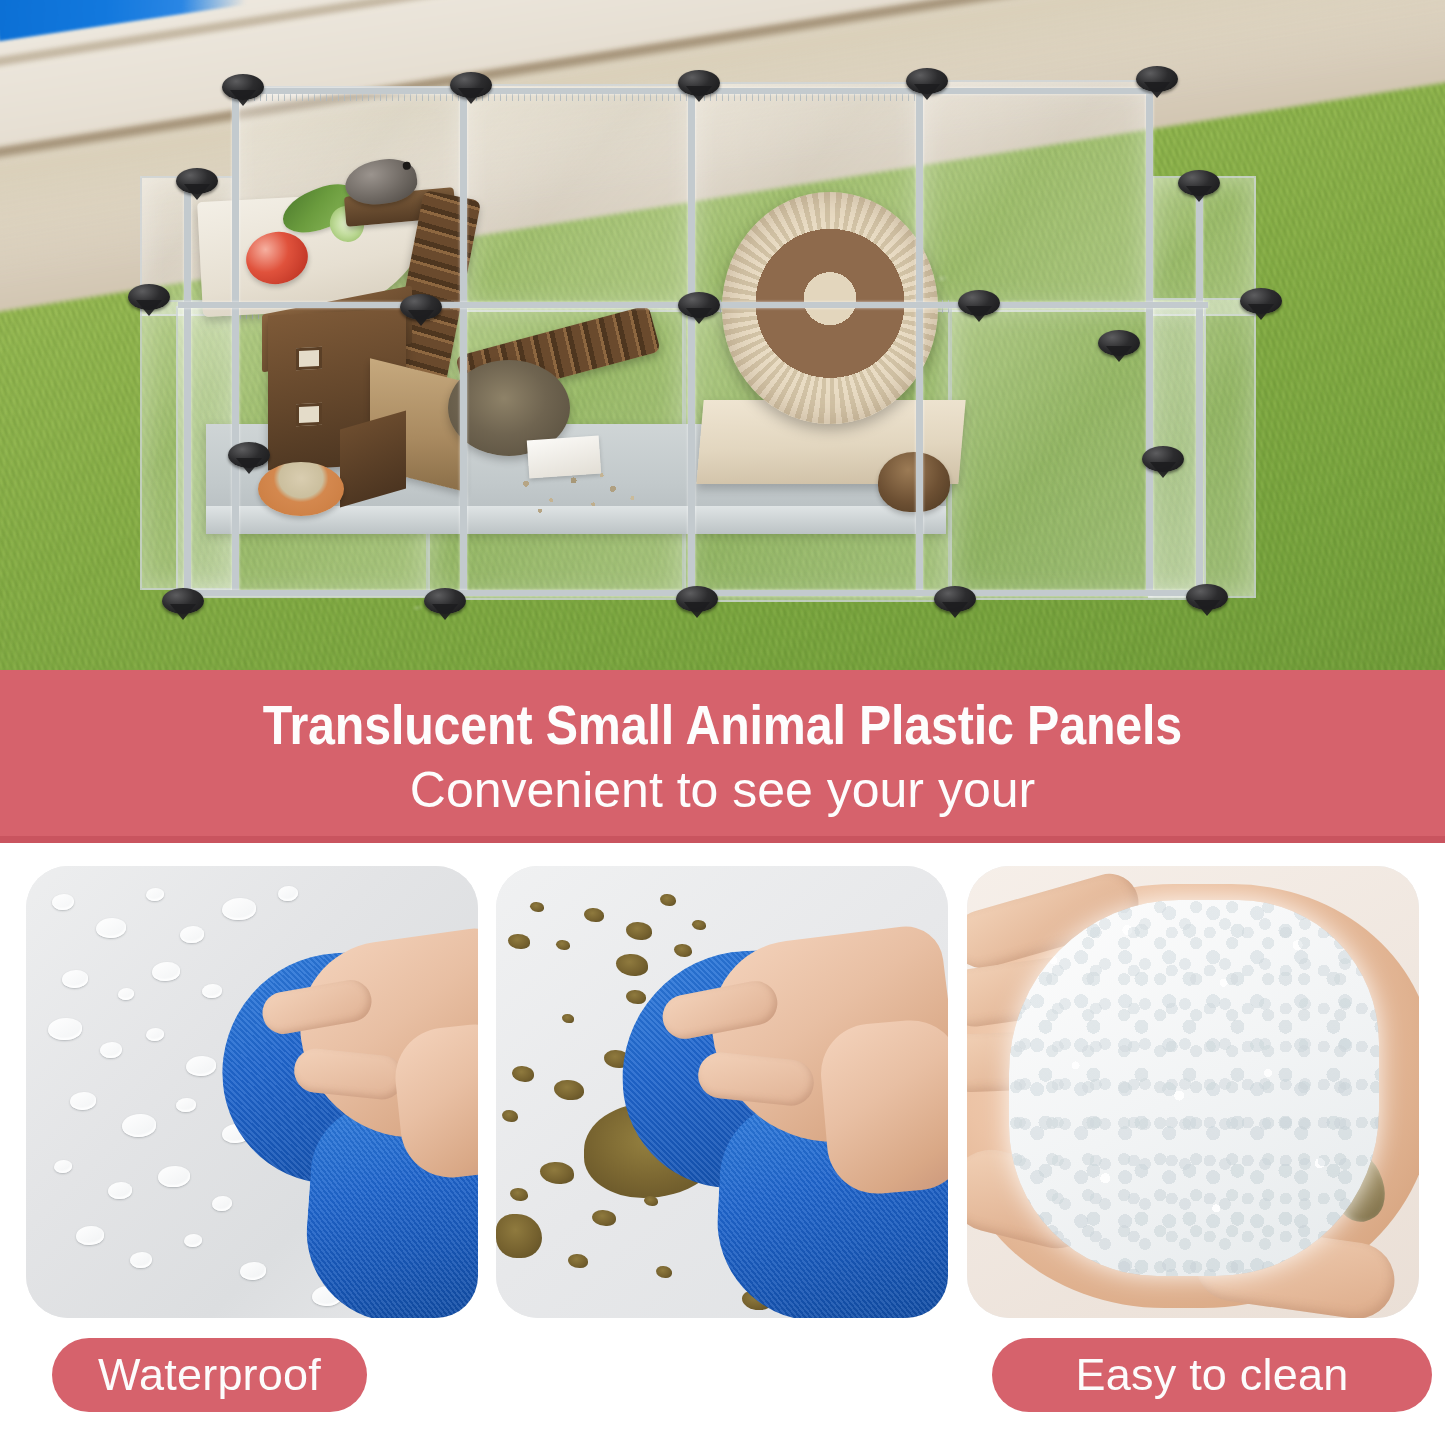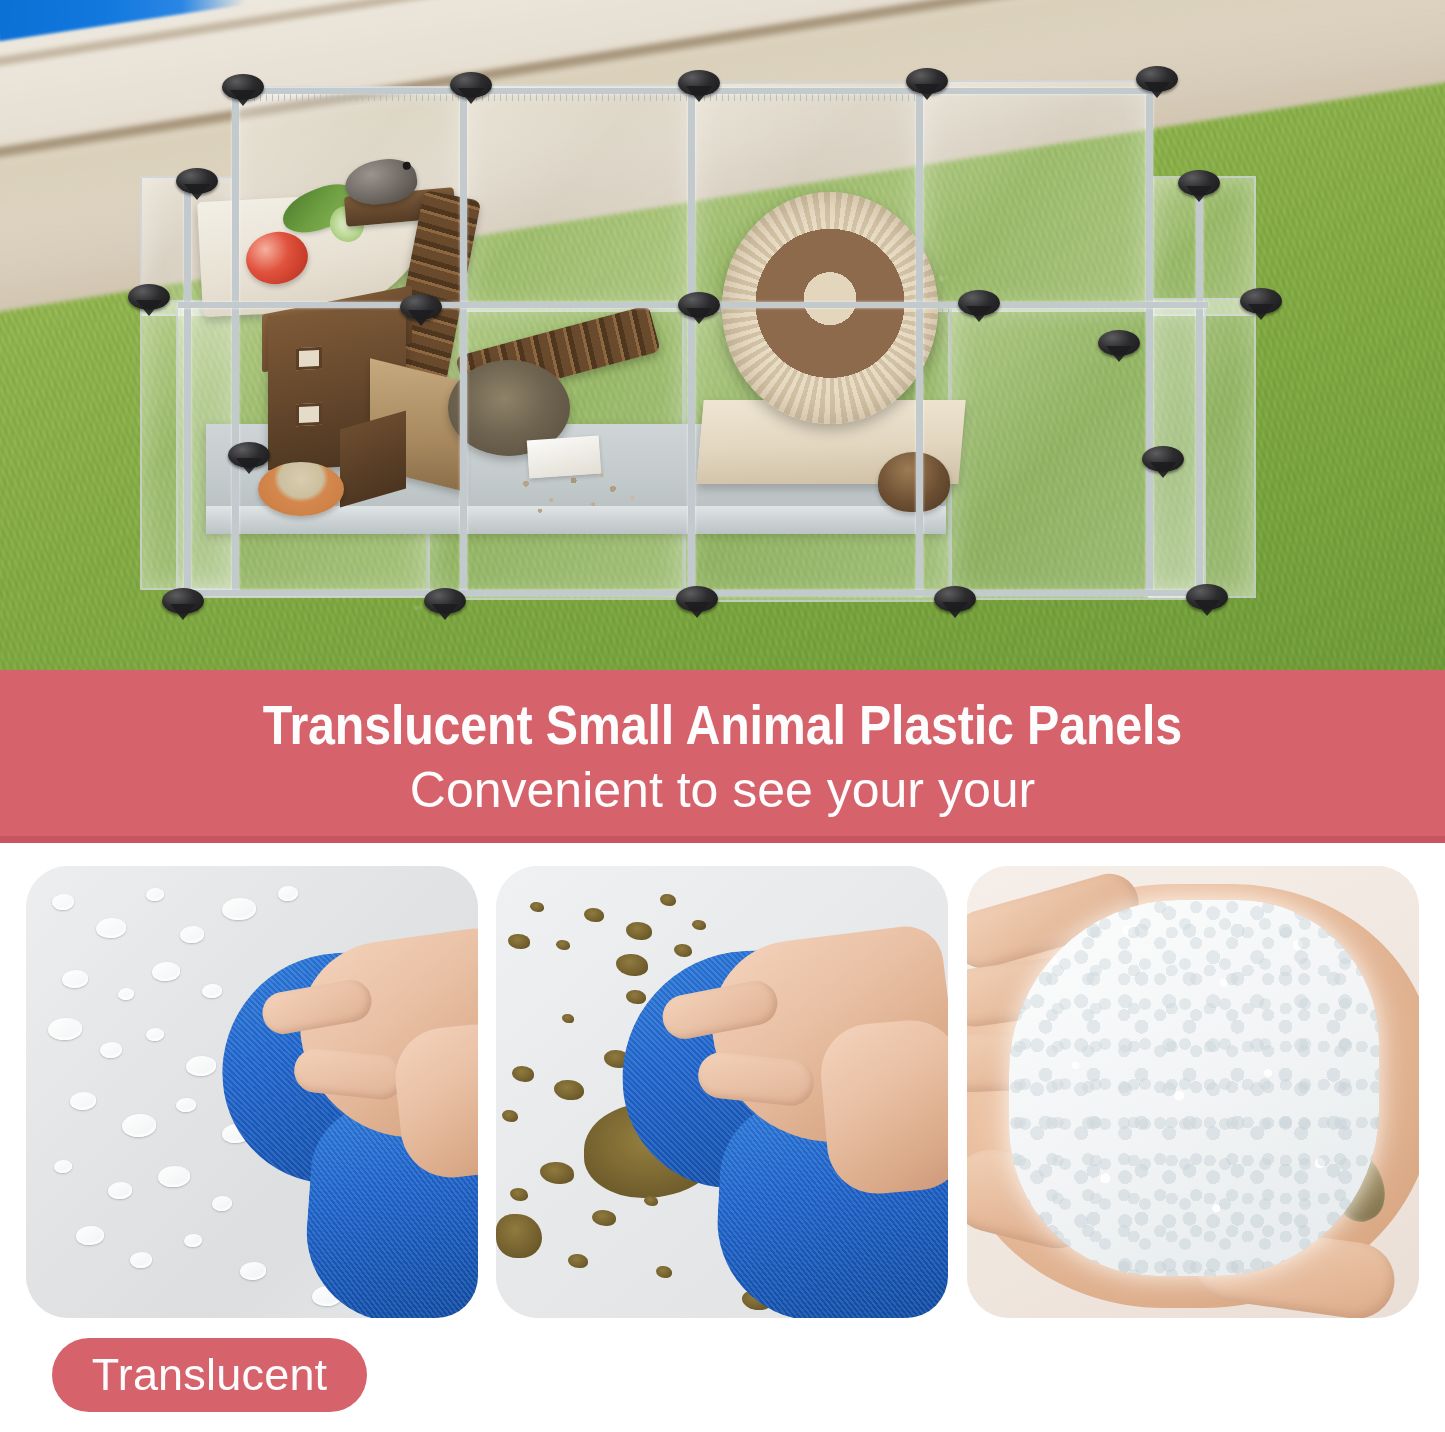--- a/index.html
+++ b/index.html
@@ -542,21 +542,21 @@
       <div class="drop" style="left:262px;top:214px;width:24px;height:17px;"></div>
       <div class="drop" style="left:268px;top:118px;width:18px;height:13px;"></div>
       <div class="drop" style="left:286px;top:420px;width:30px;height:20px;"></div>
       <div class="cloth" style="left:196px;top:86px;width:268px;height:230px;border-radius:120px 40px 30px 110px;transform:rotate(-4deg);"></div>
       <div class="cloth" style="left:282px;top:240px;width:190px;height:216px;border-radius:70px 20px 0 90px;transform:rotate(4deg);"></div>
       <div class="hand" style="left:276px;top:72px;width:220px;height:200px;border-radius:90px 40px 40px 120px;transform:rotate(-8deg);"></div>
       <div class="finger" style="left:236px;top:120px;width:110px;height:42px;transform:rotate(-10deg);"></div>
       <div class="finger" style="left:268px;top:186px;width:110px;height:44px;transform:rotate(6deg);"></div>
       <div class="hand" style="left:372px;top:160px;width:130px;height:150px;border-radius:50px;transform:rotate(-6deg);"></div>
     </div>
-    <div class="pill p1">Translucent</div>
+    <div class="pill p1">Waterproof</div>
   </div>
 
   <div class="fcard c2">
     <div class="fimg">
       <div class="dirt-surface"></div>
       <div class="mud" style="left:34px;top:36px;width:14px;height:10px;"></div>
       <div class="mud" style="left:88px;top:42px;width:20px;height:14px;"></div>
       <div class="mud" style="left:130px;top:56px;width:26px;height:18px;"></div>
       <div class="mud" style="left:164px;top:28px;width:16px;height:12px;"></div>
       <div class="mud" style="left:12px;top:68px;width:22px;height:15px;"></div>
@@ -580,20 +580,21 @@
       <div class="mud" style="left:160px;top:400px;width:16px;height:12px;"></div>
       <div class="mud" style="left:246px;top:424px;width:30px;height:20px;"></div>
       <div class="mud" style="left:370px;top:418px;width:56px;height:30px;"></div>
       <div class="cloth" style="left:126px;top:84px;width:290px;height:236px;border-radius:130px 40px 20px 110px;transform:rotate(-3deg);"></div>
       <div class="cloth" style="left:222px;top:236px;width:240px;height:220px;border-radius:80px 20px 0 100px;transform:rotate(3deg);"></div>
       <div class="hand" style="left:218px;top:70px;width:238px;height:206px;border-radius:90px 40px 40px 130px;transform:rotate(-7deg);"></div>
       <div class="finger" style="left:166px;top:122px;width:116px;height:44px;transform:rotate(-11deg);"></div>
       <div class="finger" style="left:202px;top:190px;width:116px;height:46px;transform:rotate(6deg);"></div>
       <div class="hand" style="left:328px;top:156px;width:140px;height:170px;border-radius:50px;transform:rotate(-5deg);"></div>
     </div>
+    <div class="pill p2">Easy to clean</div>
   </div>
 
   <div class="fcard c3">
     <div class="fimg">
       <div class="pl-bg"></div>
       <div class="palm"></div>
       <div class="palm-f" style="left:-16px;top:26px;width:190px;height:58px;transform:rotate(-16deg);"></div>
       <div class="palm-f" style="left:-22px;top:94px;width:180px;height:58px;transform:rotate(-8deg);"></div>
       <div class="palm-f" style="left:-26px;top:166px;width:170px;height:58px;transform:rotate(-2deg);"></div>
       <div class="palm-f" style="left:-18px;top:292px;width:150px;height:82px;transform:rotate(14deg);"></div>

